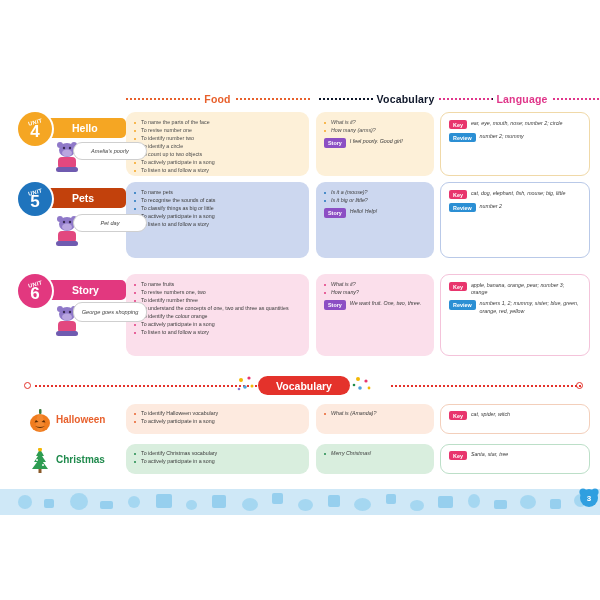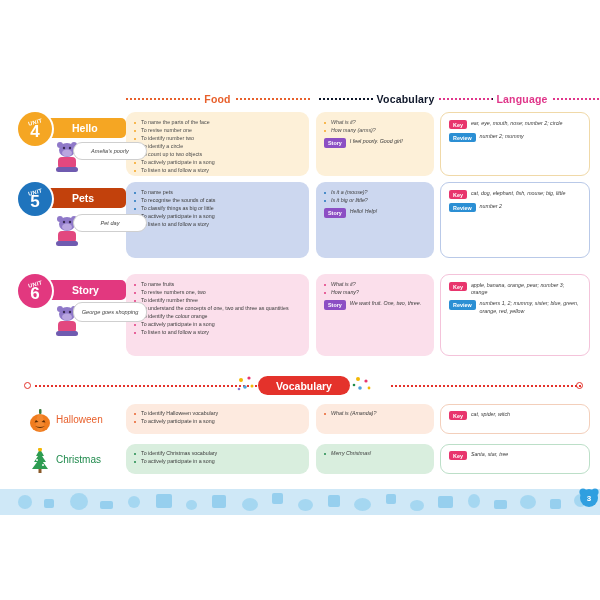--- a/index.html
+++ b/index.html
@@ -103,21 +103,21 @@
   .fd-dot.l{left:4px;} .fd-dot.r{left:556px;}
   .fest-pill{position:absolute;left:258px;top:376px;width:92px;height:19px;border-radius:10px;
     background:#e4322b;color:#fff;font-size:10.5px;font-weight:bold;
     display:flex;align-items:center;justify-content:center;}
   .spark{position:absolute;width:22px;height:22px;}
   .spark.a{left:236px;top:374px;} .spark.b{left:352px;top:374px;}
 
   
   .frow{position:absolute;left:18px;width:572px;height:34px;}
   .frow.hal{top:404px;} .frow.xmas{top:444px;}
-  .fname{position:absolute;left:38px;top:10px;font-size:10px;font-weight:normal;}
+  .fname{position:absolute;left:38px;top:10px;font-size:10px;font-weight:bold;}
   .ficon{position:absolute;left:10px;top:4px;width:24px;height:26px;}
   .fpanel{position:absolute;border-radius:9px;box-sizing:border-box;padding:6px 8px;}
   .f-aims{left:108px;width:183px;top:0;height:30px;}
   .f-voc{left:298px;width:118px;top:0;height:30px;}
   .f-lang{left:422px;width:150px;top:0;height:30px;}
   .hal .fname{color:#e8602c;}
   .hal .f-aims,.hal .f-voc{background:#fdeadf;}
   .hal .f-lang{background:#fff;border:1px solid #f3cfbb;}
   .hal ul.bl li:before{background:#e8602c;}
   .xmas .fname{color:#1f8a4c;}

